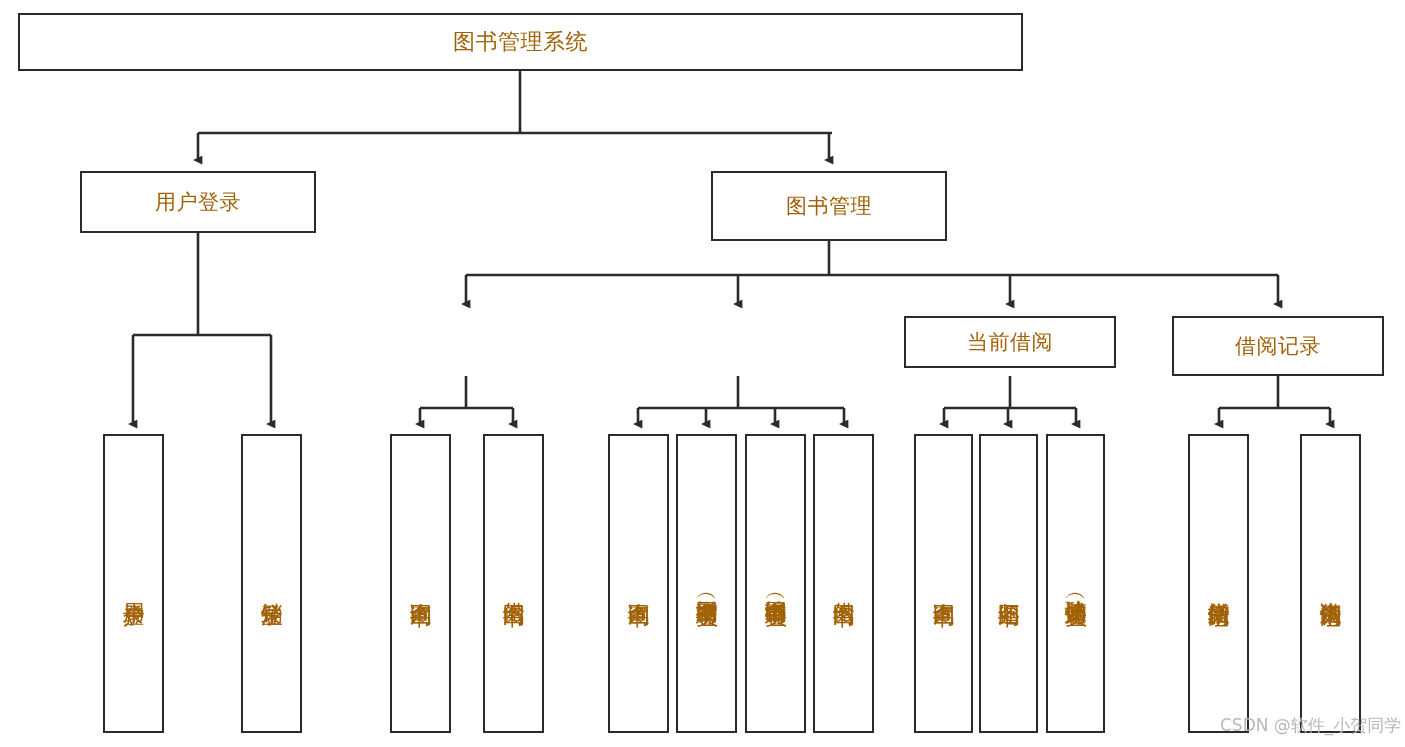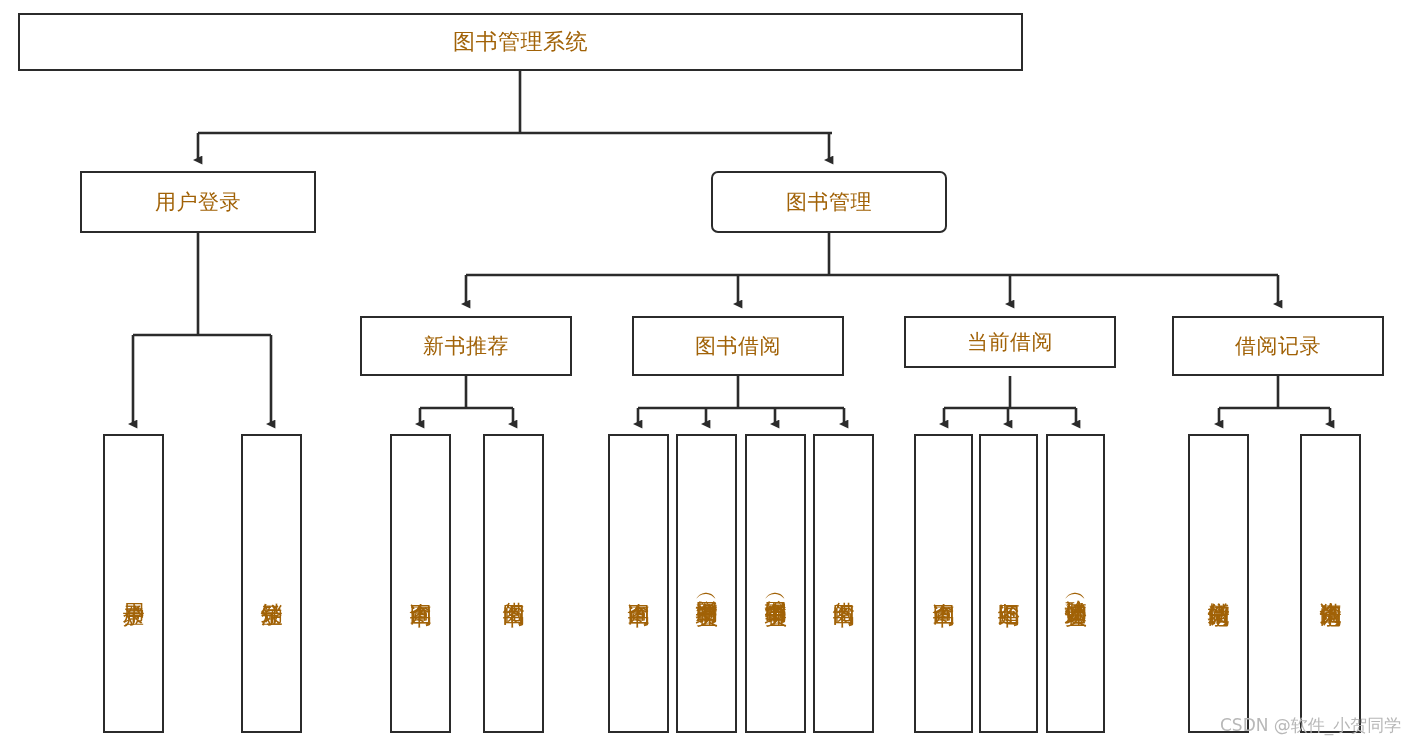--- a/index.html
+++ b/index.html
@@ -131,30 +131,24 @@
     </g>
   </svg>
 
   <div class="node horiz root" style="left:18px; top:13px; width:1005px; height:58px;">
     <span class="node-label">图书管理系统</span>
   </div>
 
   <div class="node horiz" style="left:80px; top:171px; width:236px; height:62px;">
     <span class="node-label">用户登录</span>
   </div>
-  <div class="node horiz" style="left:711px; top:171px; width:236px; height:62px;border-radius:7px;">
+  <div class="node horiz" style="left:711px; top:171px; width:236px; height:70px;">
     <span class="node-label">图书管理</span>
   </div>
 
-  <div class="node horiz" style="left:360px; top:316px; width:212px; height:60px;">
-    <span class="node-label">新书推荐</span>
-  </div>
-  <div class="node horiz" style="left:632px; top:316px; width:212px; height:60px;">
-    <span class="node-label">图书借阅</span>
-  </div>
   <div class="node horiz" style="left:904px; top:316px; width:212px; height:52px;">
     <span class="node-label">当前借阅</span>
   </div>
   <div class="node horiz" style="left:1172px; top:316px; width:212px; height:60px;justify-content:center;">
     <span class="node-label">借阅记录</span>
   </div>
 
   <div class="node vert" style="left:103px; top:434px; width:61px; height:299px;">
     <span class="node-label">用户登录</span>
   </div>

